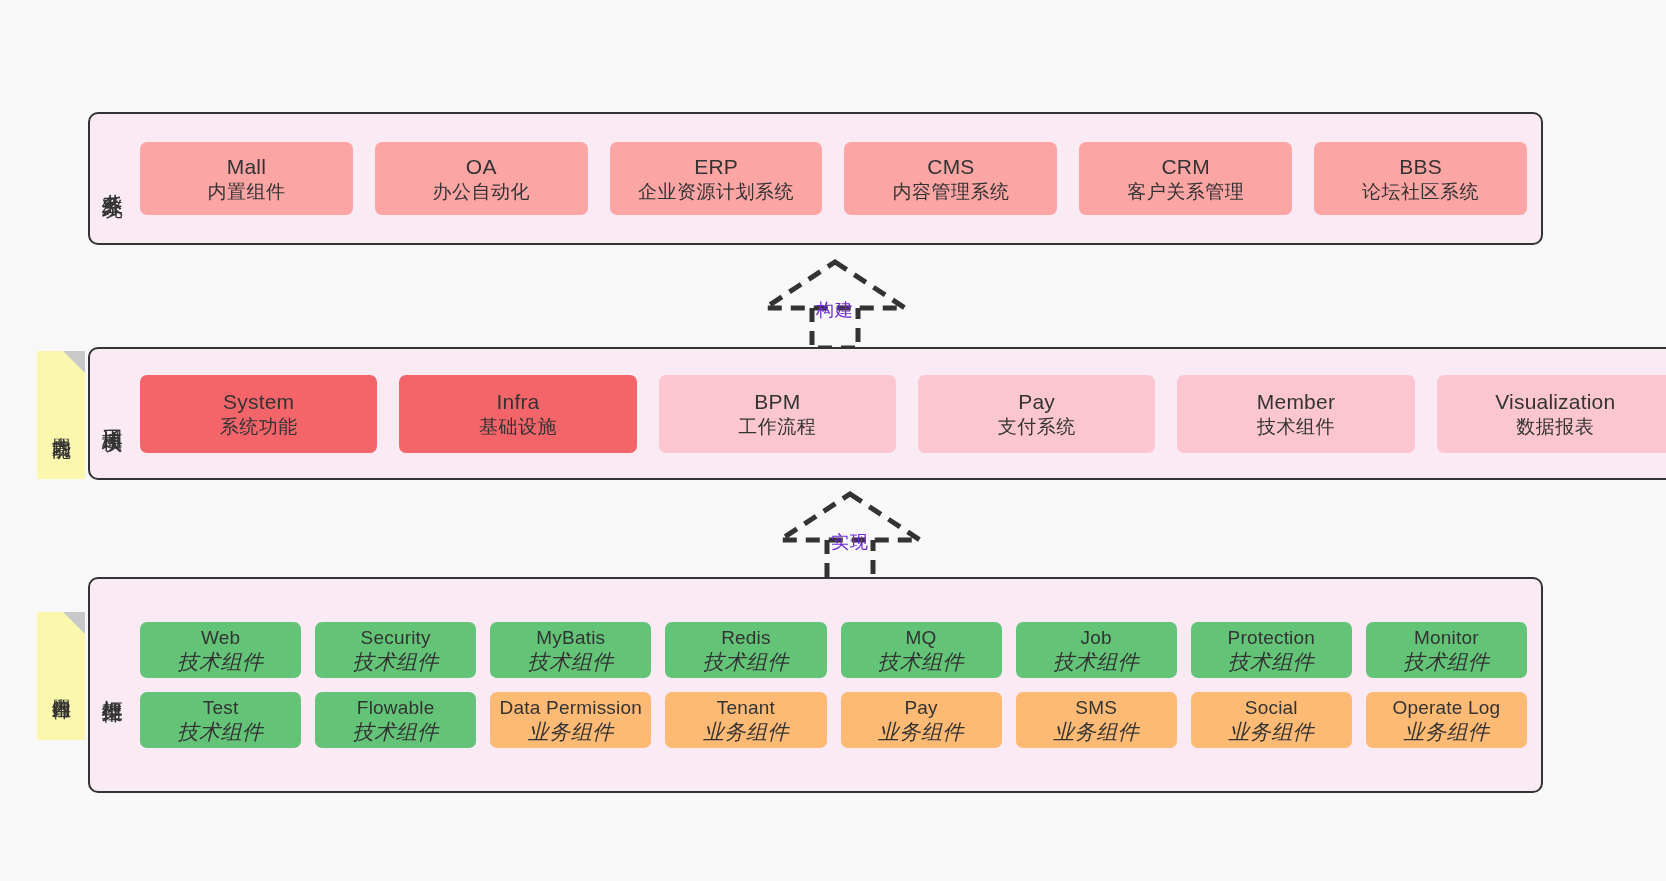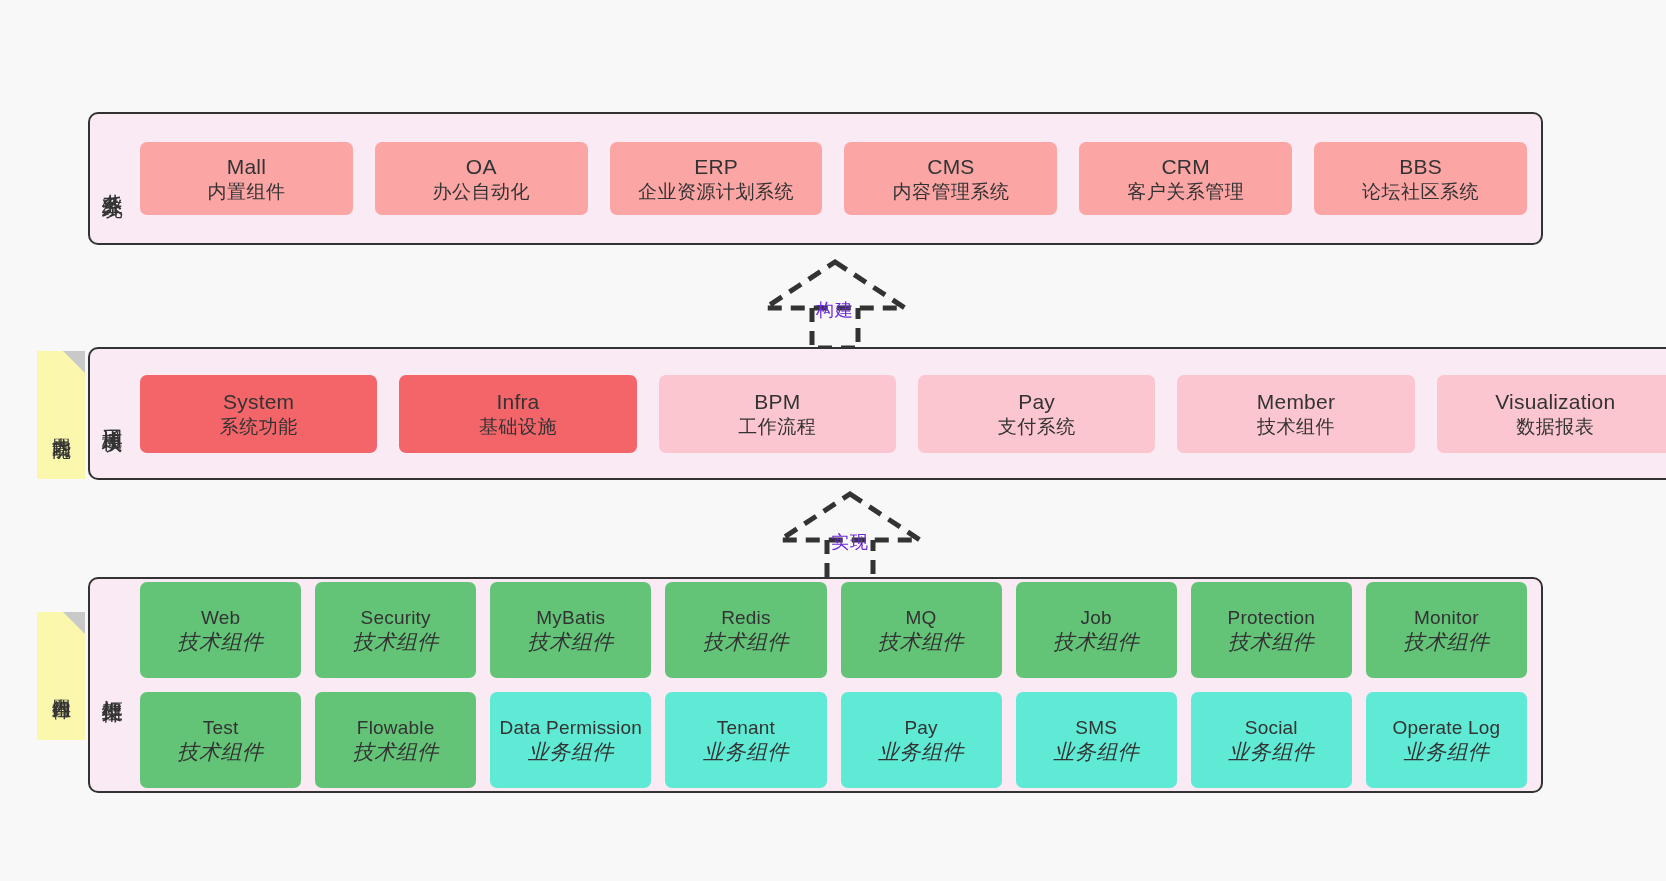--- a/index.html
+++ b/index.html
@@ -75,32 +75,32 @@
   .node .cn {
     font-size: 19px;
     letter-spacing: 0.5px;
   }
 
   
   .c-blue       { background: #fca5a5; }
   .c-red        { background: #f4656a; }
   .c-pink       { background: #fbc6cf; }
   .c-green      { background: #63c478; }
-  .c-lightgreen { background: #5eead4; }
+  .c-lightgreen { background: #fdba74; }
 
   
   #layer-business { left: 88px;  top: 112px; width: 1455px; height: 133px; }
   #layer-business .node { height: 73px; }
 
   #layer-module   { left: 88px;  top: 347px; width: 1602px; height: 133px; }
   #layer-module .node { height: 78px; }
 
   #layer-framework{ left: 88px;  top: 577px; width: 1455px; height: 216px; }
   #layer-framework .layer-body { padding: 0 14px 0 6px; gap: 14px; }
-  #layer-framework .node { height: 96px; }
+  #layer-framework .node { height: 56px; }
   #layer-framework .row { gap: 14px; }
   #layer-framework .node .en { font-size: 19px; }
   #layer-framework .node .cn { font-size: 21px; font-style: italic; }
 
   
   .note {
     position: absolute;
     box-sizing: border-box;
     background: #fbf8ae;
     width: 48px;

